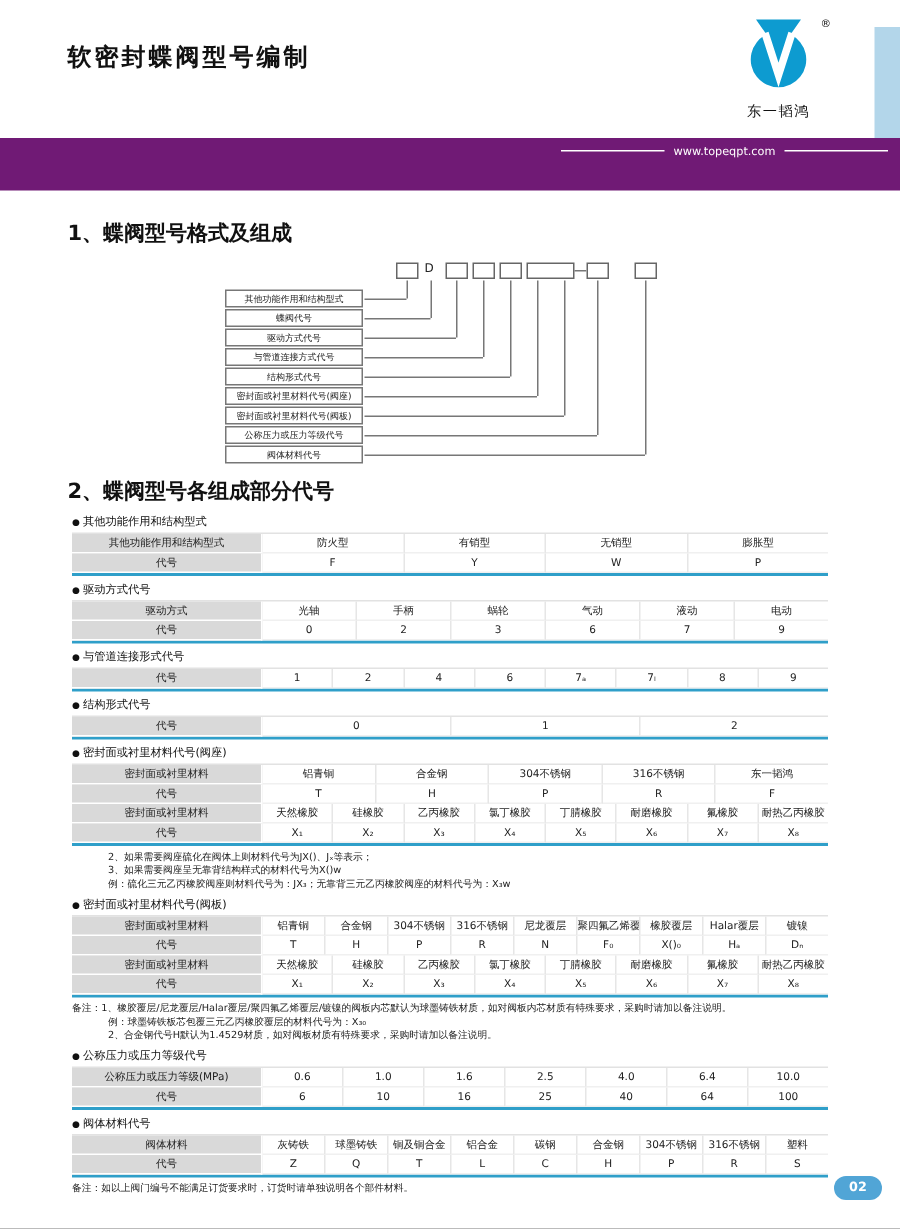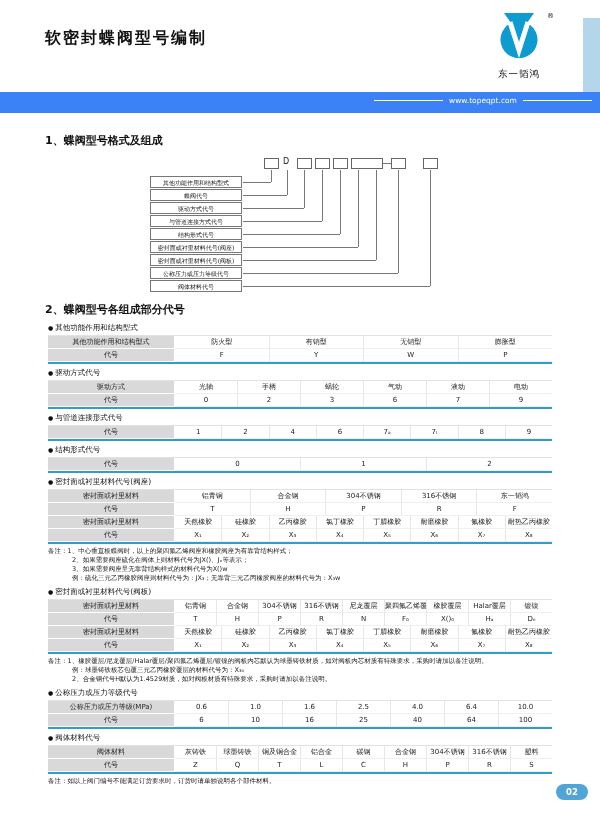--- a/index.html
+++ b/index.html
@@ -5,26 +5,26 @@
   html,body{margin:0;padding:0;background:#888;}
   .page{position:relative;width:600px;height:819px;background:#fff;overflow:hidden;
         font-family:"DejaVu Sans",sans-serif;color:#1a1a1a;}
   
   .hdr{position:relative;height:92px;}
   .page-title{position:absolute;left:45px;top:28px;font-size:16px;font-weight:bold;letter-spacing:2px;color:#111;}
   .logo-wrap{position:absolute;left:488px;top:12px;width:62px;text-align:center;}
   .logo-reg{position:absolute;right:-4px;top:0;font-size:7px;color:#111;}
   .brand-name{margin-top:2px;font-size:9.5px;font-weight:normal;letter-spacing:1px;color:#111;white-space:nowrap;}
   .hdr-strip{position:absolute;right:0;top:18px;width:17px;height:74px;background:#b3d6ea;}
-  .band{position:relative;height:21px;background:#3b82f6;}
+  .band{position:relative;height:35px;background:#701a75;}
   .band-site{position:absolute;right:8px;top:0;height:17px;width:218px;display:flex;align-items:center;color:#fff;font-size:7.5px;}
   .band-rule{flex:1;height:1px;background:#fff;}
   .band-site span{padding:0 6px;white-space:nowrap;}
   
-  .sec-title{margin:20px 0 0 45px;font-size:11px;font-weight:bold;color:#111;}
+  .sec-title{margin:20px 0 0 45px;font-size:14px;font-weight:bold;color:#111;}
   
   .diagram{position:relative;height:148px;margin-top:4px;}
   .dbox{position:absolute;top:6px;height:11px;border:1px solid #666;background:#fff;box-sizing:border-box;}
   .dletter{position:absolute;top:5px;font-size:8px;color:#222;}
   .dline{position:absolute;background:#777;}
   .dlabel{position:absolute;left:150px;width:92px;height:12px;line-height:12px;border:1px solid #777;
           background:#fff;font-size:6px;text-align:center;white-space:nowrap;overflow:hidden;box-sizing:border-box;color:#222;}
   
   .tables{margin:6px 48px 0 48px;}
   .tblock{margin-bottom:4px;}
@@ -227,21 +227,20 @@
             <div class="tcell">X₂</div>
             <div class="tcell">X₃</div>
             <div class="tcell">X₄</div>
             <div class="tcell">X₅</div>
             <div class="tcell">X₆</div>
             <div class="tcell">X₇</div>
             <div class="tcell">X₈</div>
           </div>
         </div>
       <div class="notes">
-        <div class="note-line">备注：1、中心垂直板蝶阀时，以上的聚四氟乙烯阀座和橡胶阀座为有靠背结构样式；</div>
         <div class="note-line ind1">2、如果需要阀座硫化在阀体上则材料代号为JX()、Jₓ等表示；</div>
         <div class="note-line ind1">3、如果需要阀座呈无靠背结构样式的材料代号为X()w</div>
         <div class="note-line ind1">例：硫化三元乙丙橡胶阀座则材料代号为：JX₃；无靠背三元乙丙橡胶阀座的材料代号为：X₃w</div>
       </div>
     </div>
 
     <div class="tblock">
       <div class="bullet-line"><span class="dot">●</span><span>密封面或衬里材料代号(阀板)</span></div>
       <div class="ttable">
           <div class="trow">

